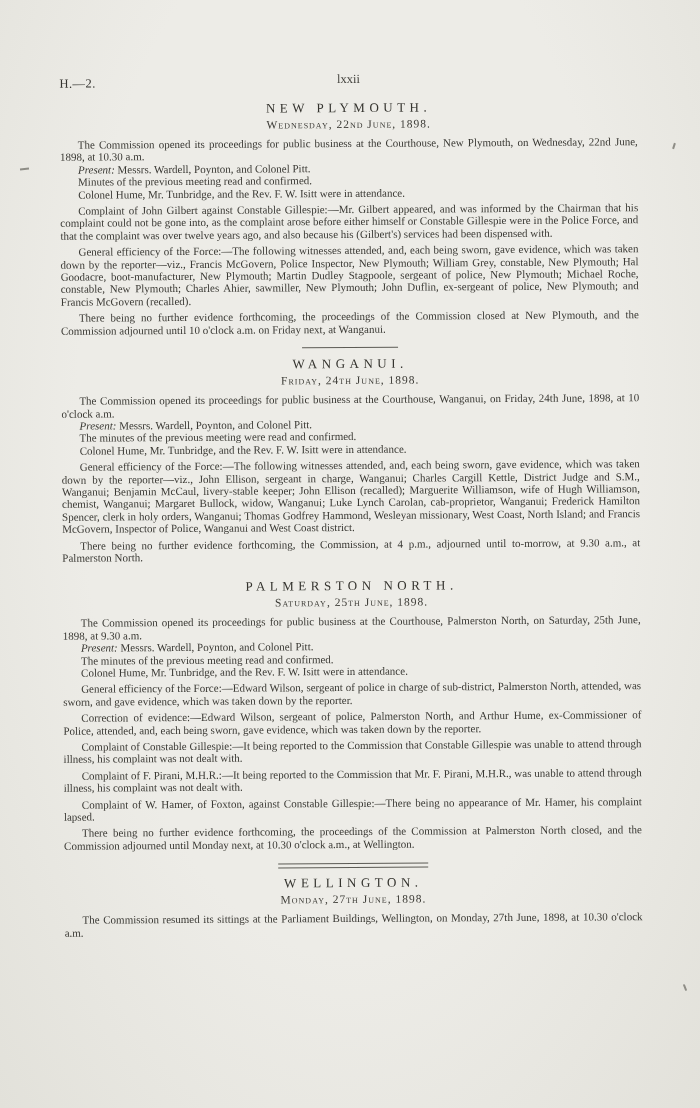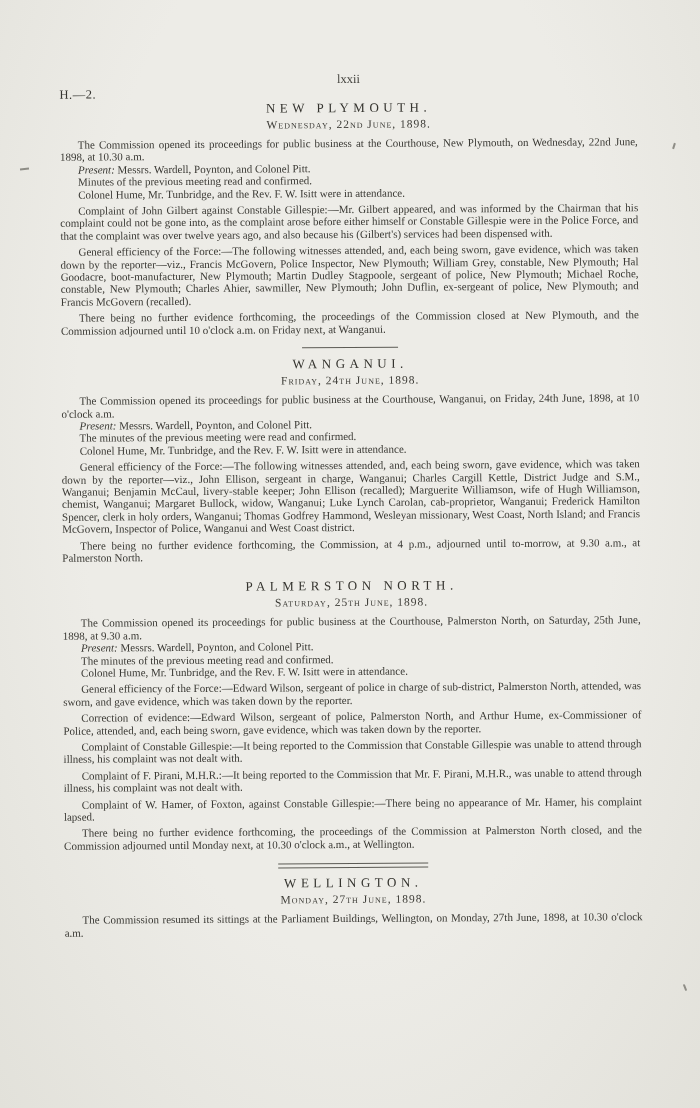--- a/index.html
+++ b/index.html
@@ -15,21 +15,21 @@
   }
   .content {
     position: absolute;
     left: 62px;
     top: 72px;
     width: 578px;
     transform: rotate(-0.35deg);
   }
   .page-header { position: relative; height: 18px; margin-bottom: 2px; }
   .doc-ref {
-    position: absolute; left: 0; top: 14px;
+    position: absolute; left: 0; top: 3px;
     font-size: 12.5px; letter-spacing: 0.5px; color: #353430;
   }
   .page-num {
     display: block; text-align: center;
     font-size: 12.5px; color: #45443f;
   }
   .sec-title {
     margin: 16px 0 2px; text-align: center;
     font-size: 13px; font-weight: normal;
     letter-spacing: 4.5px; color: #34332e;

